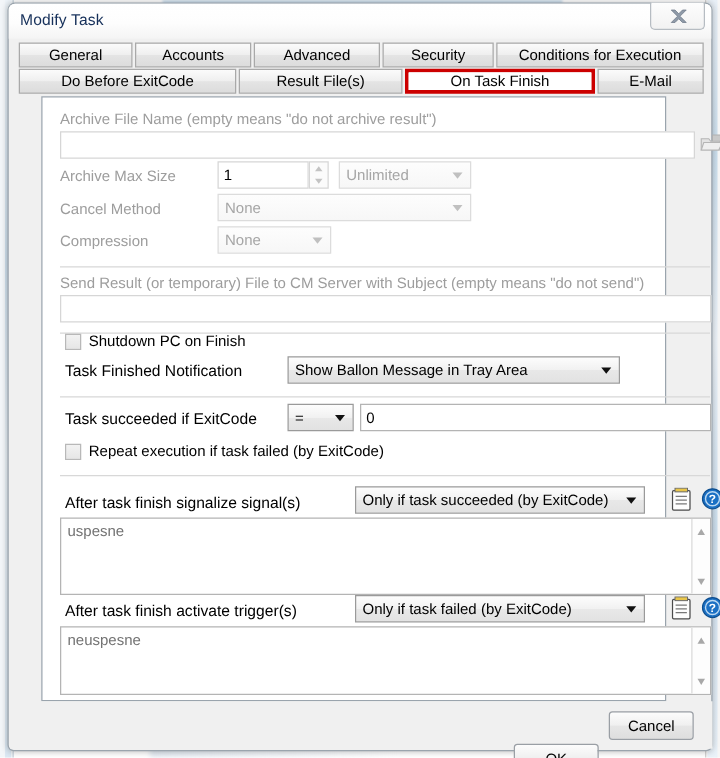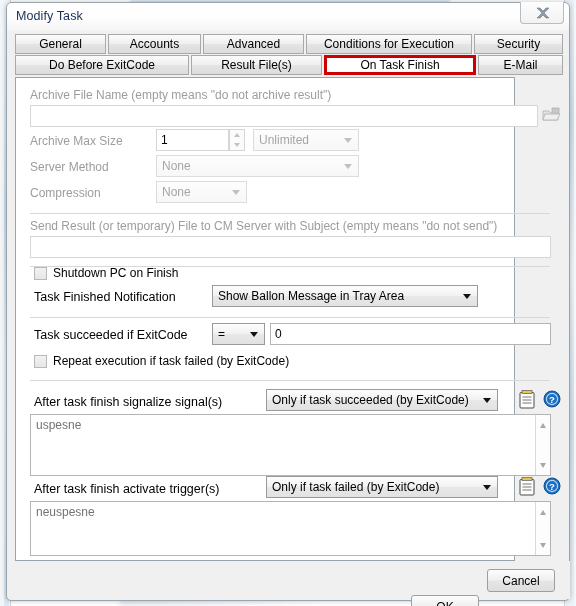--- a/index.html
+++ b/index.html
@@ -105,21 +105,21 @@
   }
   .tab-wrap-selected {
     border: 3px solid #cc0000;
     padding: 0;
     display:flex;
     margin-right: 2px;
   }
 
   
   #panel {
-    position: absolute; left: 8px; top: 74px;
+    position: absolute; left: 26px; top: 74px;
     width: 500px; height: 484px;
     background: #ffffff;
     border: 1px solid #9aa4ad;
   }
   .sep { position: absolute; height: 1px; background: #d8d8d8; left: 14px; width: 520px; }
 
   .lbl { position: absolute; font-size: 12px; color: #000; }
   .lbl.dis { color: #9d9d9d; }
   .lbl.bold { font-weight: normal; font-size: 12.5px; }
 
@@ -235,22 +235,22 @@
         <path d="M2 2 L7 7 L2 12 L5 12 L8 9 L11 12 L14 12 L9 7 L14 2 L11 2 L8 5 L5 2 Z" fill="#8f9aa8" stroke="#6e7a88" stroke-width="0.6"></path>
       </svg>
     </div>
   </div>
 
   <div id="tabs">
     <div class="tab-row">
       <div class="tab" style="flex:0 0 91px">General</div>
       <div class="tab" style="flex:0 0 93px">Accounts</div>
       <div class="tab" style="flex:0 0 101px">Advanced</div>
+      <div class="tab" style="flex:1 1 auto">Security</div>
       <div class="tab" style="flex:0 0 166px">Conditions for Execution</div>
-      <div class="tab" style="flex:1 1 auto">Security</div>
     </div>
     <div class="tab-row">
       <div class="tab" style="flex:0 0 174px">Do Before ExitCode</div>
       <div class="tab" style="flex:0 0 131px">Result File(s)</div>
       <div class="tab-wrap-selected" style="flex:0 0 152px">
         <div class="tab selected" style="flex:1 1 auto;margin-right:0">On Task Finish</div>
       </div>
       <div class="tab" style="flex:1 1 auto">E-Mail</div>
     </div>
   </div>
@@ -271,21 +271,21 @@
     <input class="txtbox dis" style="left: 140px; top: 51px; width: 73px; height: 22px;" disabled="" value="1">
     <div class="spin" style="left:213px; top:51px; height:22px;">
       <div class="up"></div>
       <div class="dn"></div>
     </div>
     <div class="combo dis" style="left:237px; top:51px; width:106px; height:22px;">
       <span>Unlimited</span>
       <span class="arrow"></span>
     </div>
 
-    <div class="lbl dis" style="left:14px; top:82px;">Server Method</div>
+    <div class="lbl dis" style="left:14px; top:82px;">Cancel Method</div>
     <div class="combo dis" style="left:140px; top:77px; width:203px; height:22px;">
       <span>None</span>
       <span class="arrow"></span>
     </div>
 
     <div class="lbl dis" style="left:14px; top:108px;">Compression</div>
     <div class="combo dis" style="left:140px; top:103px; width:91px; height:22px;">
       <span>None</span>
       <span class="arrow"></span>
     </div>

